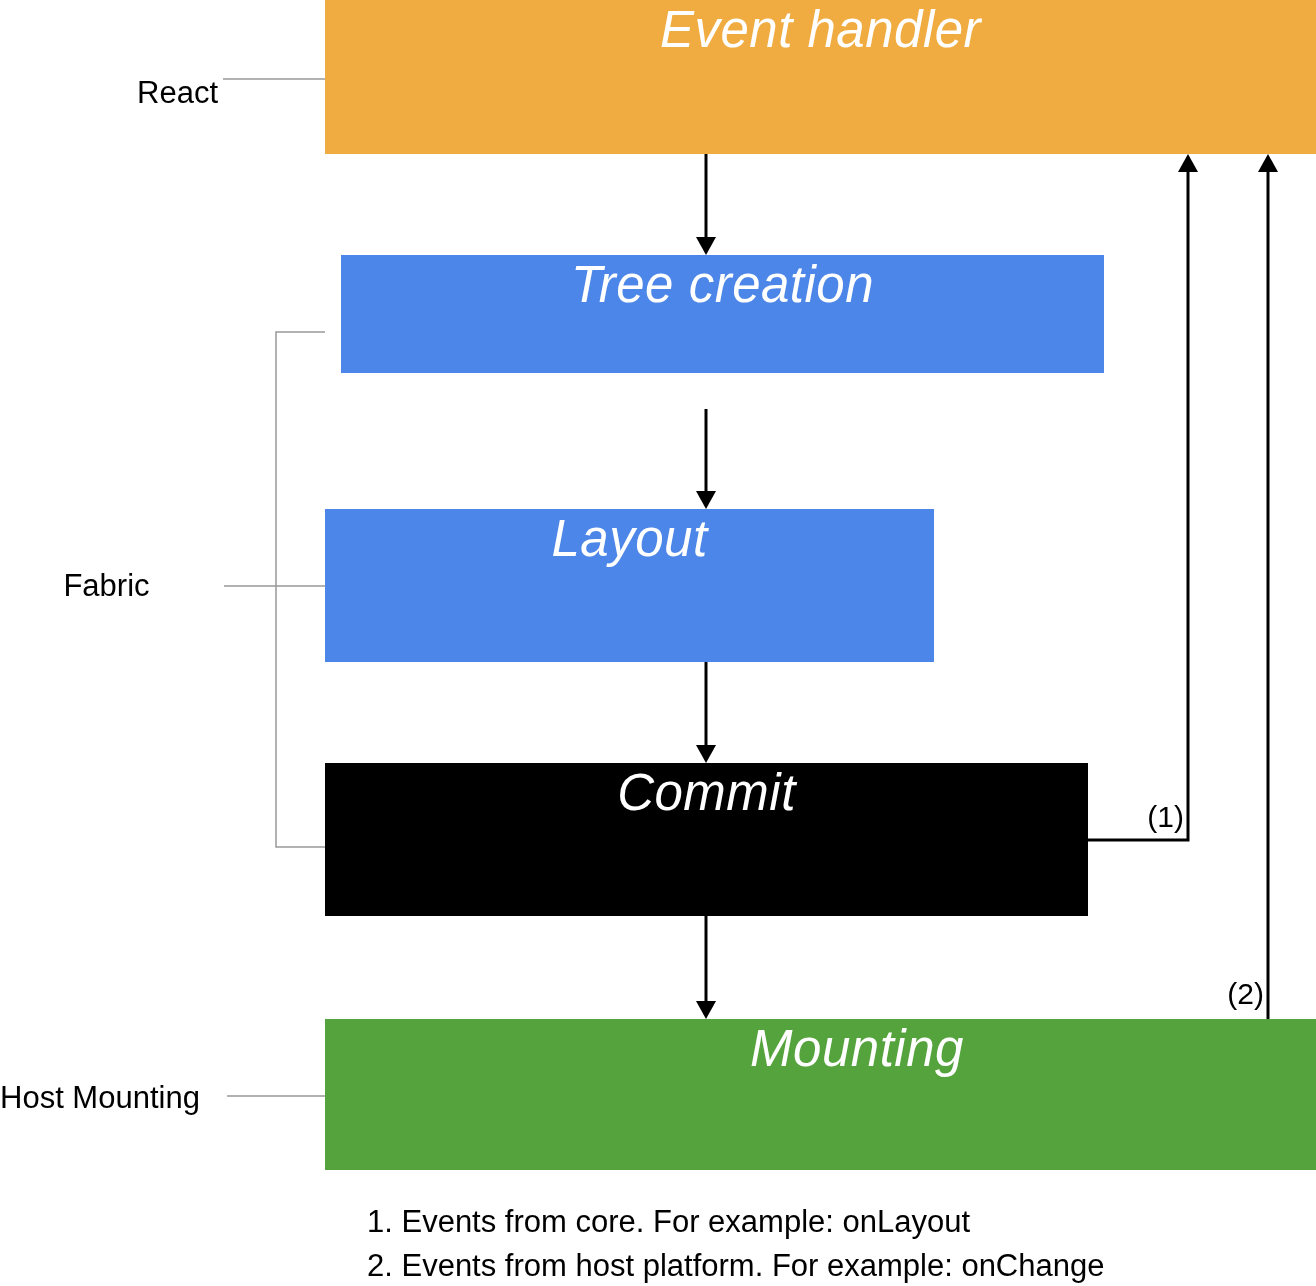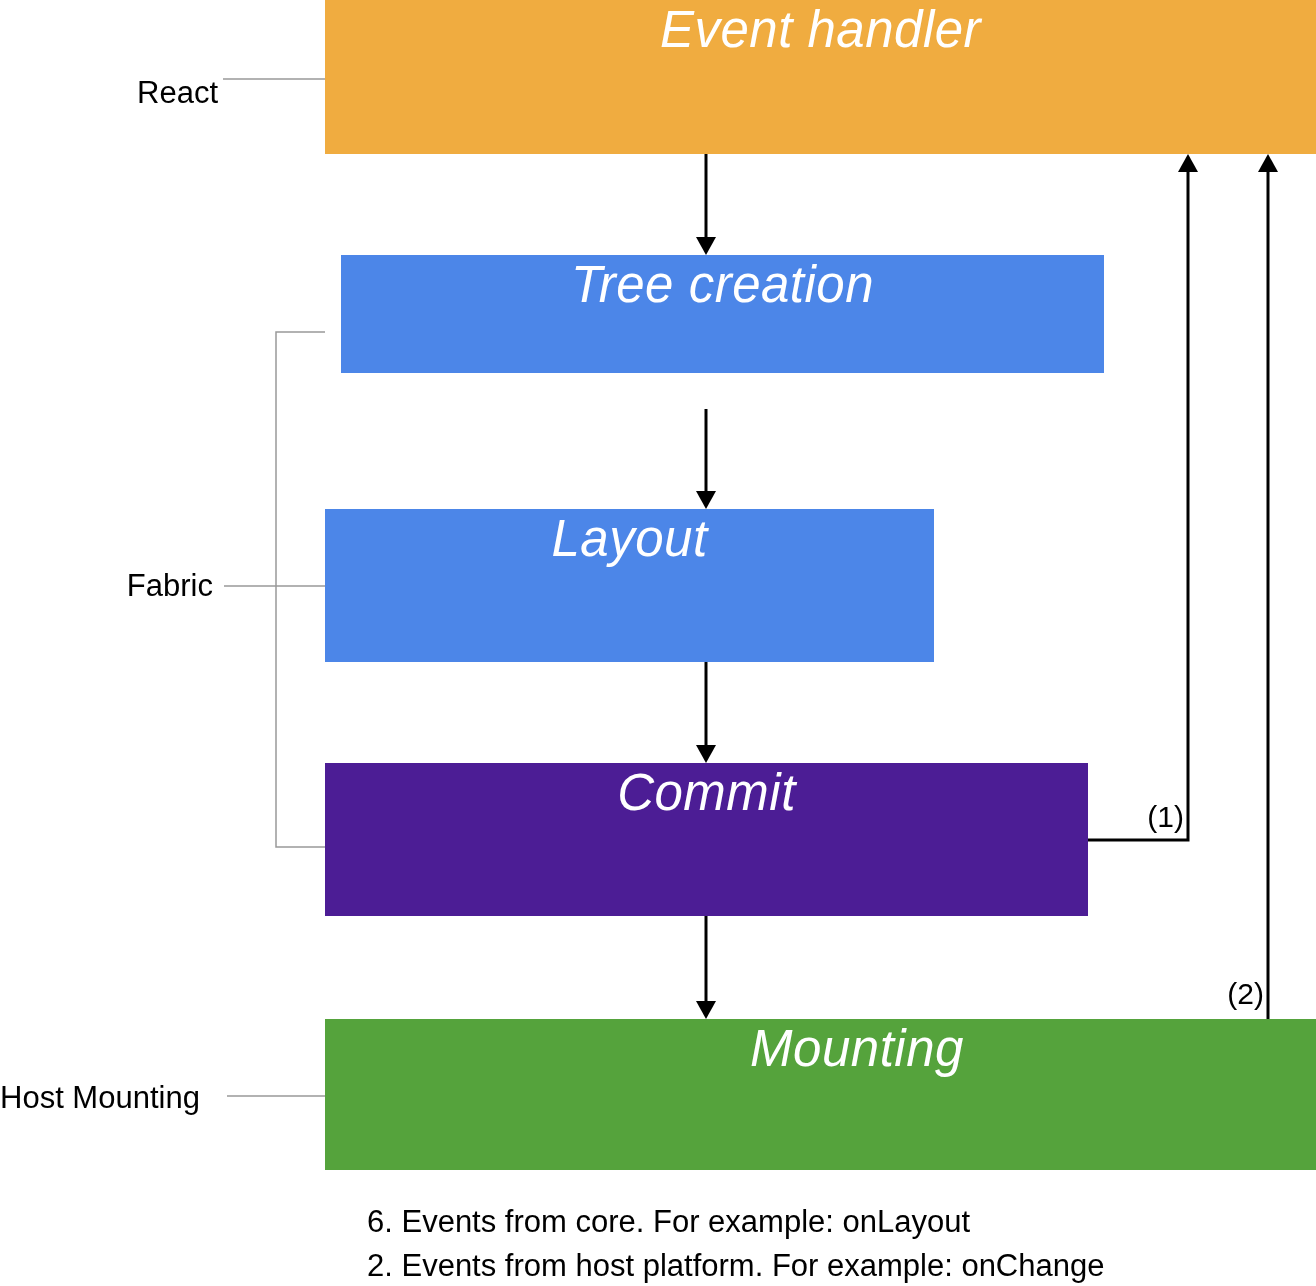--- a/index.html
+++ b/index.html
@@ -110,36 +110,36 @@
   </div>
 
   <div class="box" style="left: 325px; top: 255px; width: 763px; height: 118px; background-color: rgb(76, 134, 232); margin-left: 16px;">
     <span class="box-label">Tree creation</span>
   </div>
 
   <div class="box" style="left: 325px; top: 509px; width: 609px; height: 153px; background-color: rgb(76, 134, 232);">
     <span class="box-label">Layout</span>
   </div>
 
-  <div class="box" style="left: 325px; top: 763px; width: 763px; height: 153px; background-color: #4c1d95;">
+  <div class="box" style="left: 325px; top: 763px; width: 763px; height: 153px; background-color: #000000;">
     <span class="box-label">Commit</span>
   </div>
 
   <div class="box" style="left: 325px; top: 1019px; width: 1064px; height: 151px; background-color: rgb(85, 163, 60);">
     <span class="box-label">Mounting</span>
   </div>
 
   <div class="side-label" style="left:0px; top:62px; width:218px; text-align:right;margin-top:13px;">React</div>
 
-  <div class="side-label" style="left:0px; top:568px; width:213px; text-align:right;">Fabric</div>
+  <div class="side-label" style="left:0px; top:568px; width:213px; text-align:center;">Fabric</div>
 
   <div class="side-label" style="left:0px; top:1080px; width:220px; text-align:left;">Host Mounting</div>
 
   <div class="annotation" style="left:1090px; top:800px; width:94px;">(1)</div>
 
   <div class="annotation" style="left:1170px; top:977px; width:94px;">(2)</div>
 
   <div class="footnotes">
-    <div>6. Events from core. For example: onLayout</div>
+    <div>1. Events from core. For example: onLayout</div>
     <div>2. Events from host platform. For example: onChange</div>
   </div>
 
 </div>
 
 </body></html>

